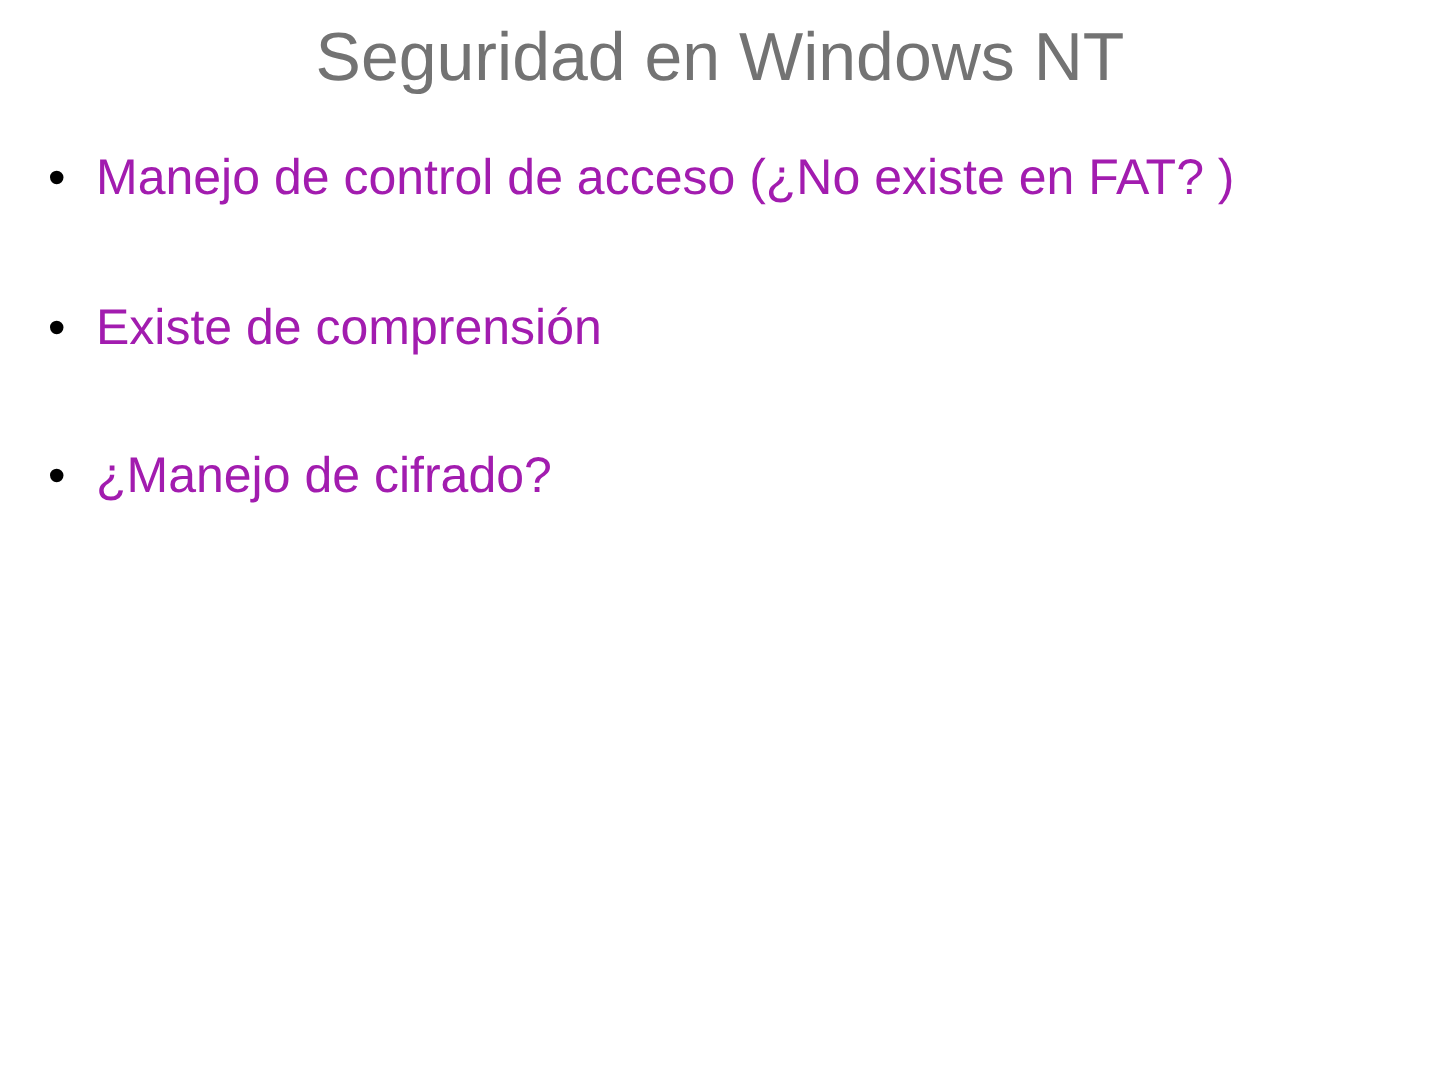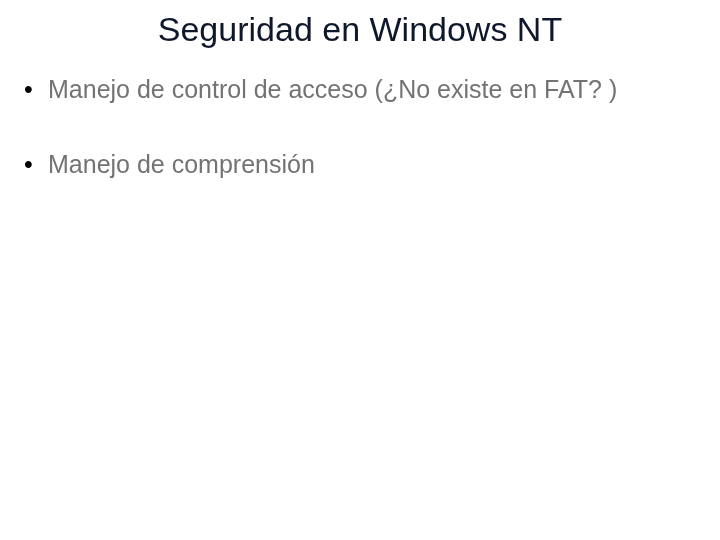--- a/index.html
+++ b/index.html
@@ -9,33 +9,33 @@
     }
     body {
       width: 720px;
       height: 540px;
       background: #ffffff;
       font-family: Arial, Helvetica, sans-serif;
       padding: 10px 20px 20px 20px;
       overflow: hidden;
     }
     .title {
-      color: #0f172a;
+      color: #737373;
       font-size: 34px;
       text-align: center;
       font-weight: normal;
       margin-bottom: 24px;
       padding-left: 40px;
       padding-right: 40px;
     }
     .bullet-list {
       list-style: none;
     }
     .bullet-item {
-      color: #737373;
+      color: #a21caf;
       font-size: 25px;
       margin-bottom: 42px;
       padding-left: 28px;
       position: relative;
       line-height: 1.3;
       text-align: justify;
     }
     .bullet-item:first-child {
       margin-bottom: 42px;
     }
@@ -48,14 +48,15 @@
       color: #000000;
     }
   </style>
 </head>
 <body>
 
 <h1 class="title">Seguridad en Windows NT</h1>
 
 <ul class="bullet-list">
   <li class="bullet-item">Manejo de control de acceso (¿No existe en FAT? )</li>
-  <li class="bullet-item">Manejo de comprensión</li>
+  <li class="bullet-item">Existe de comprensión</li>
+  <li class="bullet-item">¿Manejo de cifrado?</li>
 </ul>
 
 </body></html>

